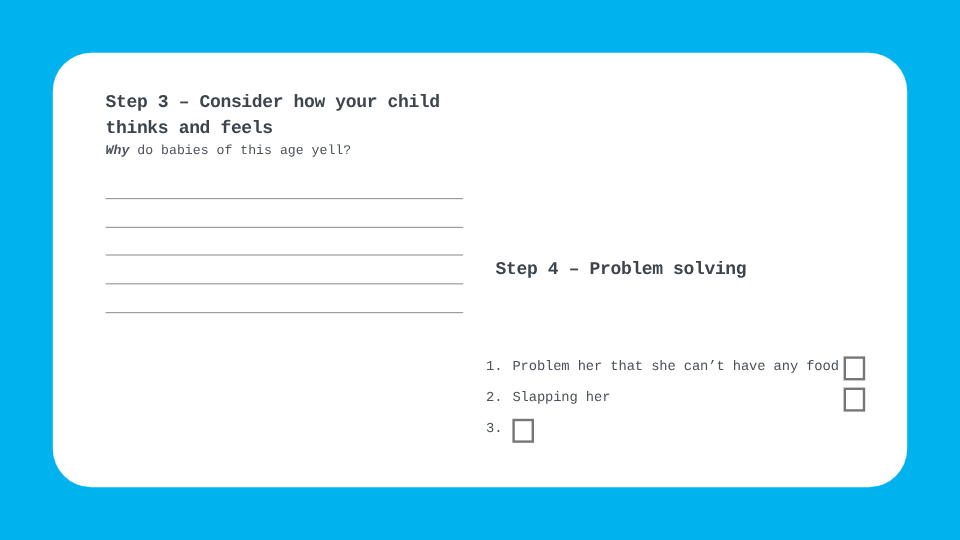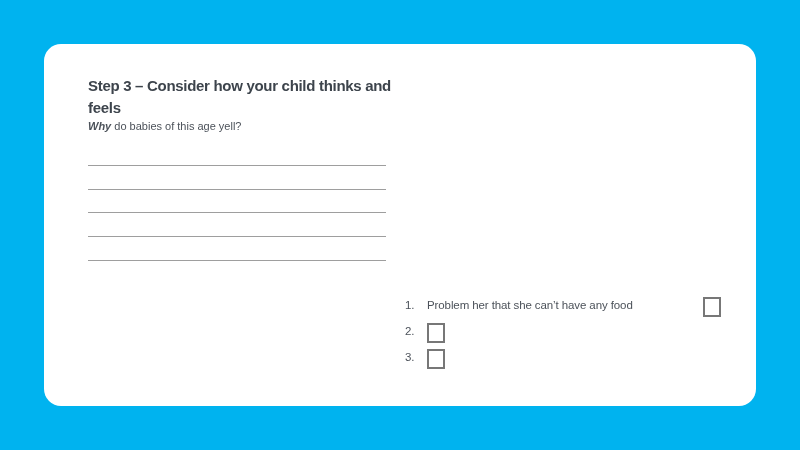--- a/index.html
+++ b/index.html
@@ -16,21 +16,22 @@
     overflow: hidden;
     font-family: "Liberation Sans", sans-serif;
     background: var(--bg);
   }
   .stage { position: relative; width: 800px; height: 450px; }
   .card {
     position: absolute;
     left: 44px; top: 44px;
     width: 712px; height: 362px;
     background: var(--card);
-    border-radius: 17px;
+    border-radius: 32px;
+    font-family: Liberation Mono, monospace;
   }
   
   .step3-title {
     position: absolute;
     left: 44px; top: 31px;
     width: 325px;
     font-size: 15px;
     font-weight: bold;
     letter-spacing: -0.3px;
     line-height: 22px;
@@ -124,32 +125,34 @@
     </div>
 
     <div class="answer-lines">
       <div class="answer-line"></div>
       <div class="answer-line"></div>
       <div class="answer-line"></div>
       <div class="answer-line"></div>
       <div class="answer-line"></div>
     </div>
 
+    <div class="step4-title">Step 4 – Problem solving</div>
 
 
     <div class="response-list">
 
       <div class="response-item">
         <span class="response-number">1.</span>
         <span class="response-label">Problem her that she can’t have any food</span>
         <span class="checkbox"></span>
       </div>
 
       <div class="response-item">
         <span class="response-number">2.</span>
+        <span class="response-label">Slapping her</span>
         <span class="checkbox"></span>
       </div>
 
       <div class="response-item">
         <span class="response-number">3.</span>
         <span class="checkbox"></span>
       </div>
 
     </div>
   </div>

